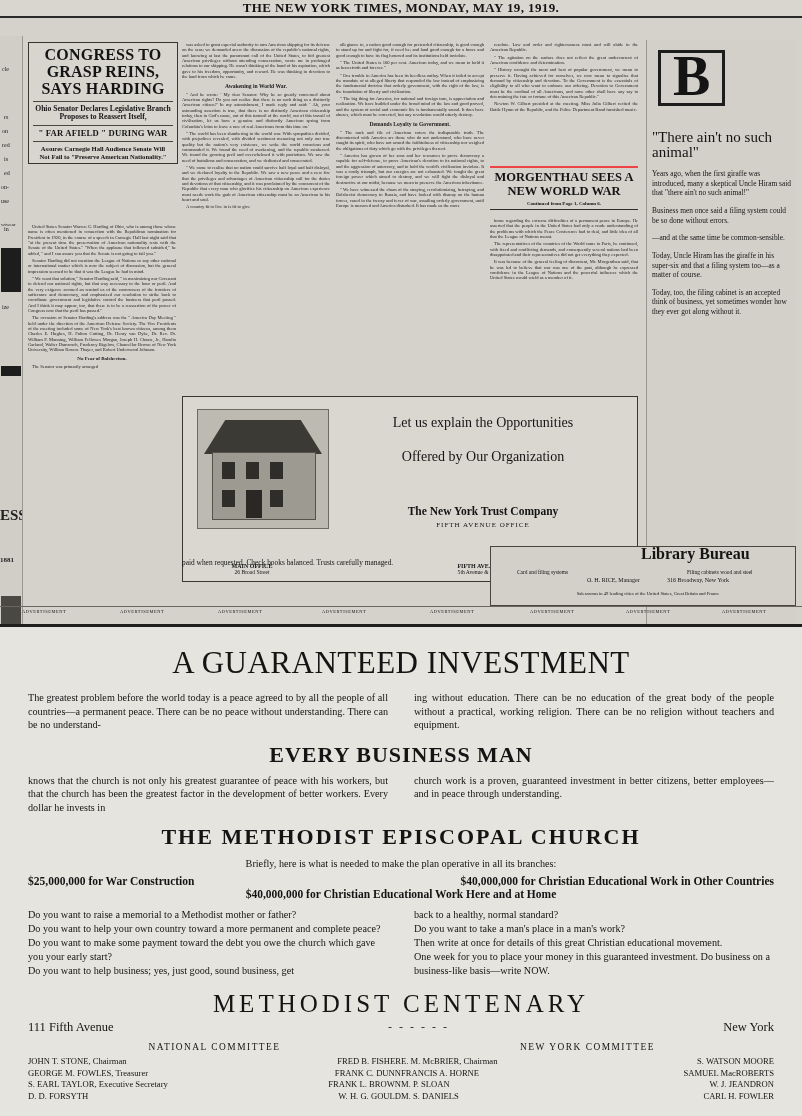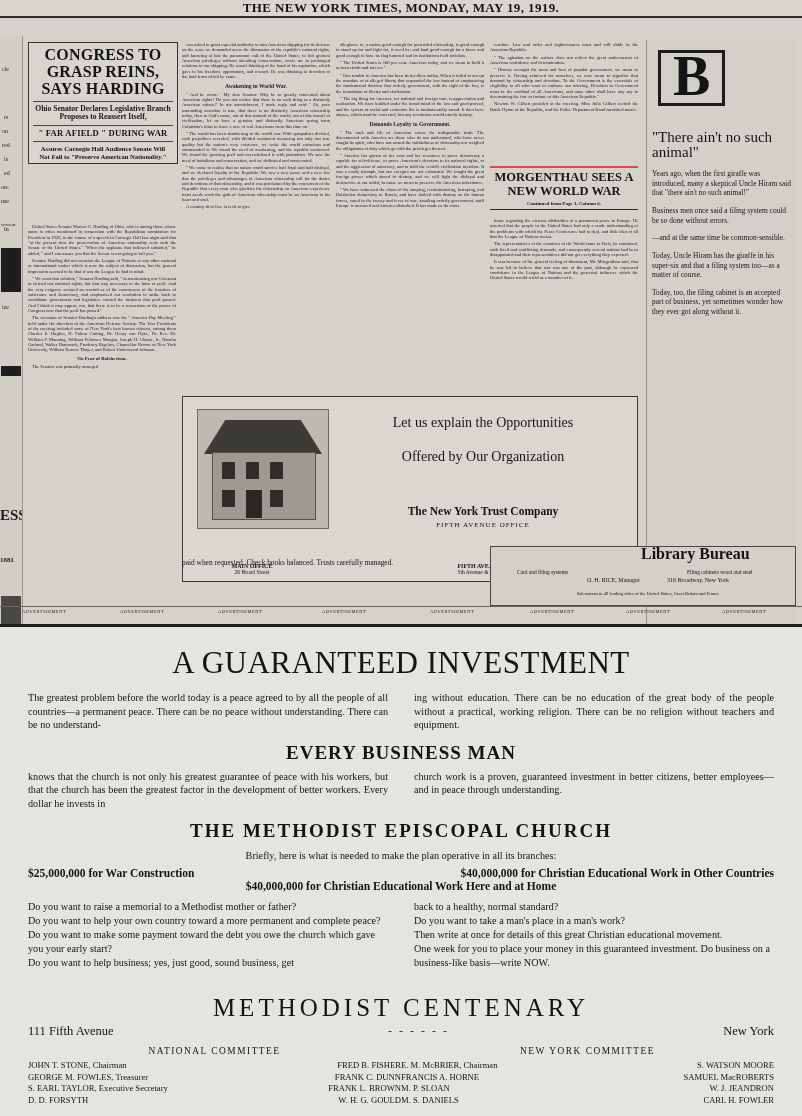--- a/index.html
+++ b/index.html
@@ -84,30 +84,30 @@
   .libstrip .l4{position:absolute;left:12px;top:44px;font-size:4.6px;width:290px;text-align:center;}
 
   
   .advrow{position:absolute;left:0;top:606px;width:802px;height:14px;border-top:1px solid #6b675f;}
   .advrow span{position:absolute;top:2px;font-size:4.4px;letter-spacing:.6px;}
 
   
   .bigad{position:absolute;left:0;top:624px;width:802px;height:492px;background:#e6e4de;
          border-top:3px solid #1d1d1d;box-sizing:border-box;padding:0 28px;}
   .bigad h1{margin:18px 0 10px;text-align:center;font-size:31px;font-weight:normal;letter-spacing:.5px;}
-  .bigad h2{margin:10px 0 6px;text-align:center;font-size:19px;font-weight:bold;letter-spacing:1px;}
+  .bigad h2{margin:10px 0 6px;text-align:center;font-size:22px;font-weight:bold;letter-spacing:1px;}
   .bigad h2.sp{letter-spacing:2px;}
   .two{display:flex;gap:26px;}
   .two>div{flex:1;font-size:10.2px;line-height:1.33;text-align:justify;}
   .brief{text-align:center;font-size:10.2px;margin:8px 0 6px;}
   .money{display:flex;justify-content:space-between;font-size:11.5px;font-weight:bold;margin:2px 0 0;}
   .money2{text-align:center;font-size:11.5px;font-weight:bold;margin:1px 0 8px;}
   .qcols{display:flex;gap:26px;}
   .qcols>div{flex:1;font-size:10.2px;line-height:1.36;}
-  .centenary{margin-top:24px;text-align:center;font-size:25px;letter-spacing:4px;}
+  .centenary{margin-top:12px;text-align:center;font-size:25px;letter-spacing:4px;}
   .addrline{display:flex;justify-content:space-between;align-items:baseline;font-size:12.5px;margin-top:2px;}
   .addrline .dots{flex:1;text-align:center;font-size:12px;letter-spacing:2px;color:#333;}
   .cmt{display:flex;margin-top:6px;font-size:8.6px;line-height:1.38;}
   .cmt .hdr{font-size:9.4px;letter-spacing:1.5px;text-align:center;margin-bottom:2px;}
   .cmt .left{flex:1;}
   .cmt .right{flex:1;}
   .cmt .row{display:flex;justify-content:space-between;}
   .cmt .row span{white-space:nowrap;}
 </style>
 </head>
@@ -197,21 +197,21 @@
       <p>It was because of the general feeling of discontent, Mr. Morgenthau said, that he was led to believe that war was one of the past, although he expressed confidence in the League of Nations and the powerful influence which the United States would wield as a member of it.</p>
     </div>
 
     <div class="rightad">
       <div class="bigB">B</div>
       <h2>"There ain't no such animal"</h2>
       <p>Years ago, when the first giraffe was introduced, many a skeptical Uncle Hiram said that "there ain't no such animal!"</p>
       <p>Business men once said a filing system could be so done without errors.</p>
       <p>—and at the same time be common-sensible.</p>
       <p>Today, Uncle Hiram has the giraffe in his super-six and that a filing system too—as a matter of course.</p>
-      <p>Today, too, the filing cabinet is an accepted part of business, yet sometimes wonder how they ever got along without it.</p>
+      <p>Today, too, the filing cabinet is an accepted think of business, yet sometimes wonder how they ever got along without it.</p>
     </div>
 
     <div class="trustad">
       <div class="house">
         <div class="roof"></div>
         <div class="body"></div>
         <div class="win" style="left:24px;top:52px"></div>
         <div class="win" style="left:48px;top:52px"></div>
         <div class="win" style="left:72px;top:52px"></div>
         <div class="win" style="left:24px;top:80px"></div>

